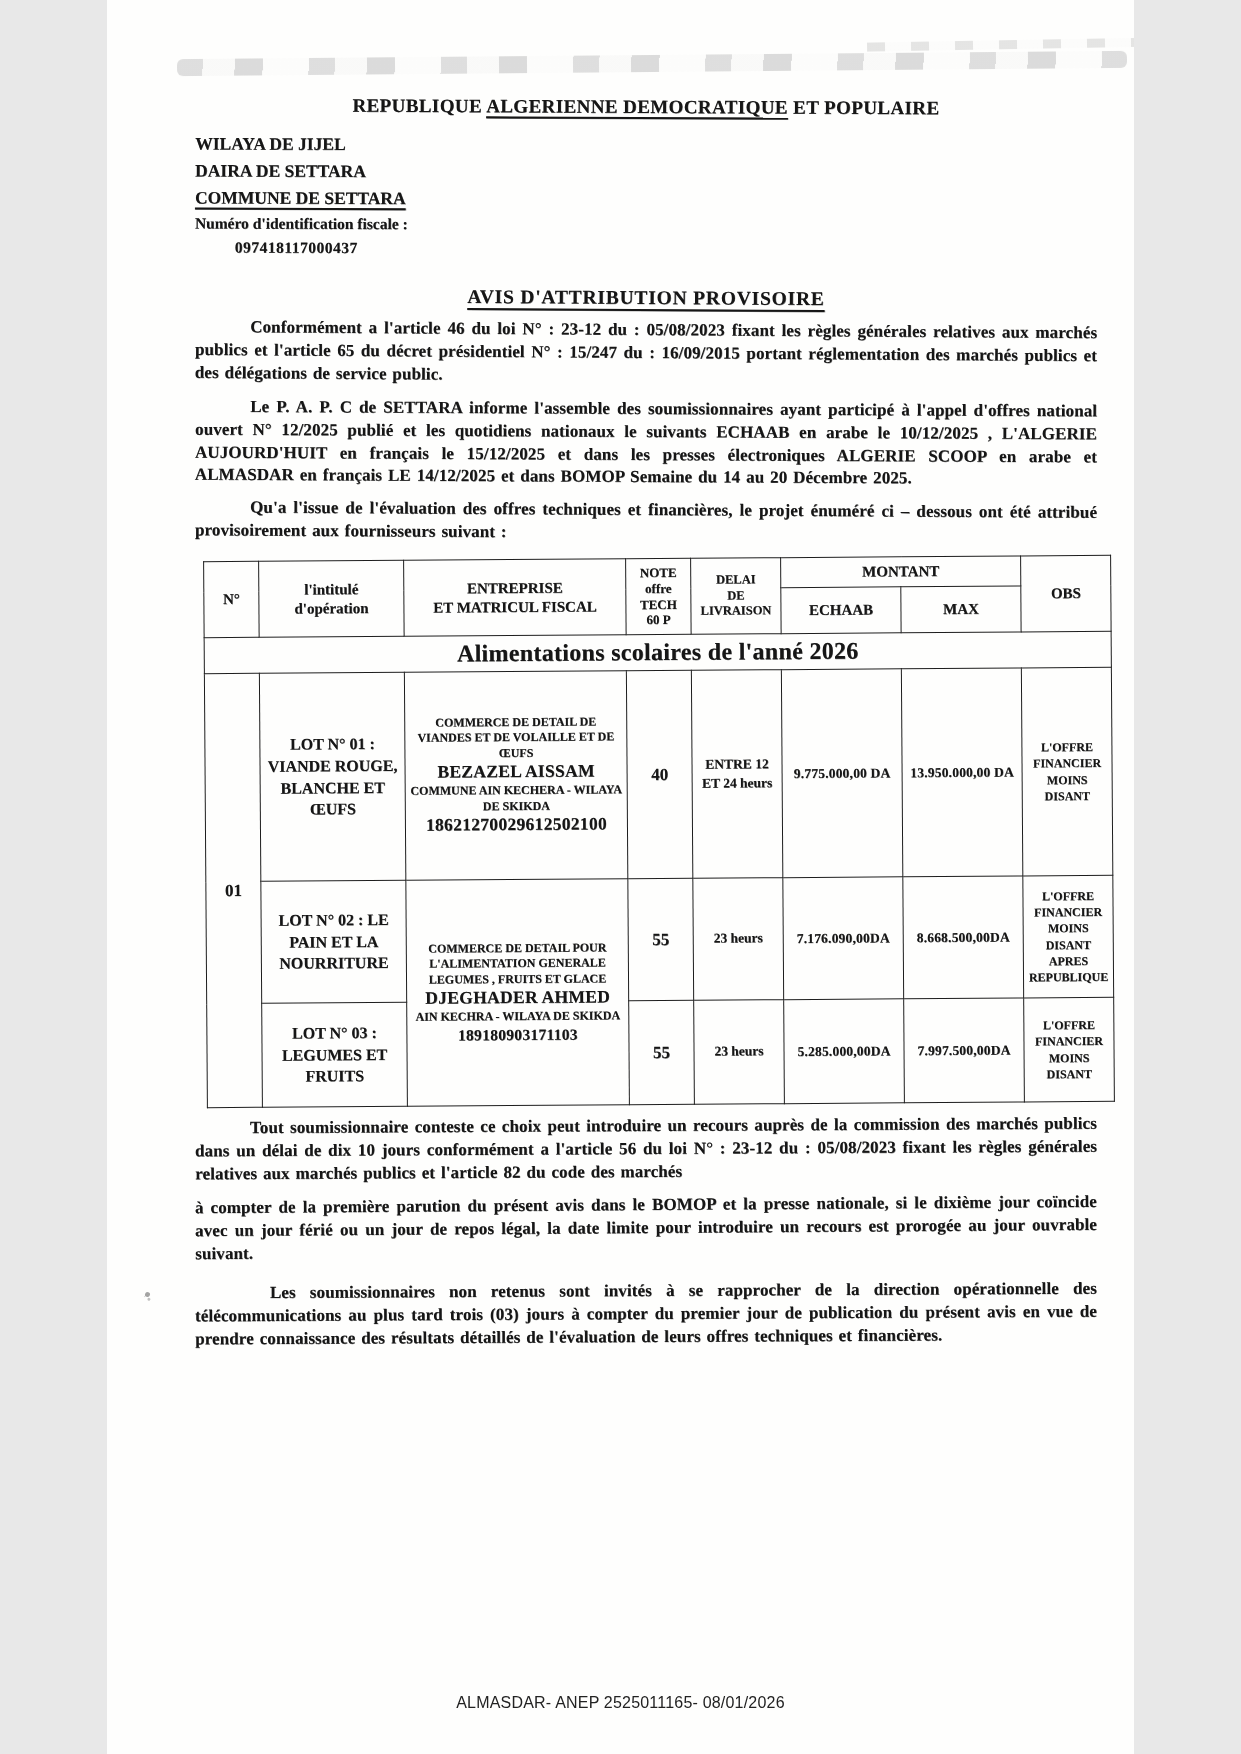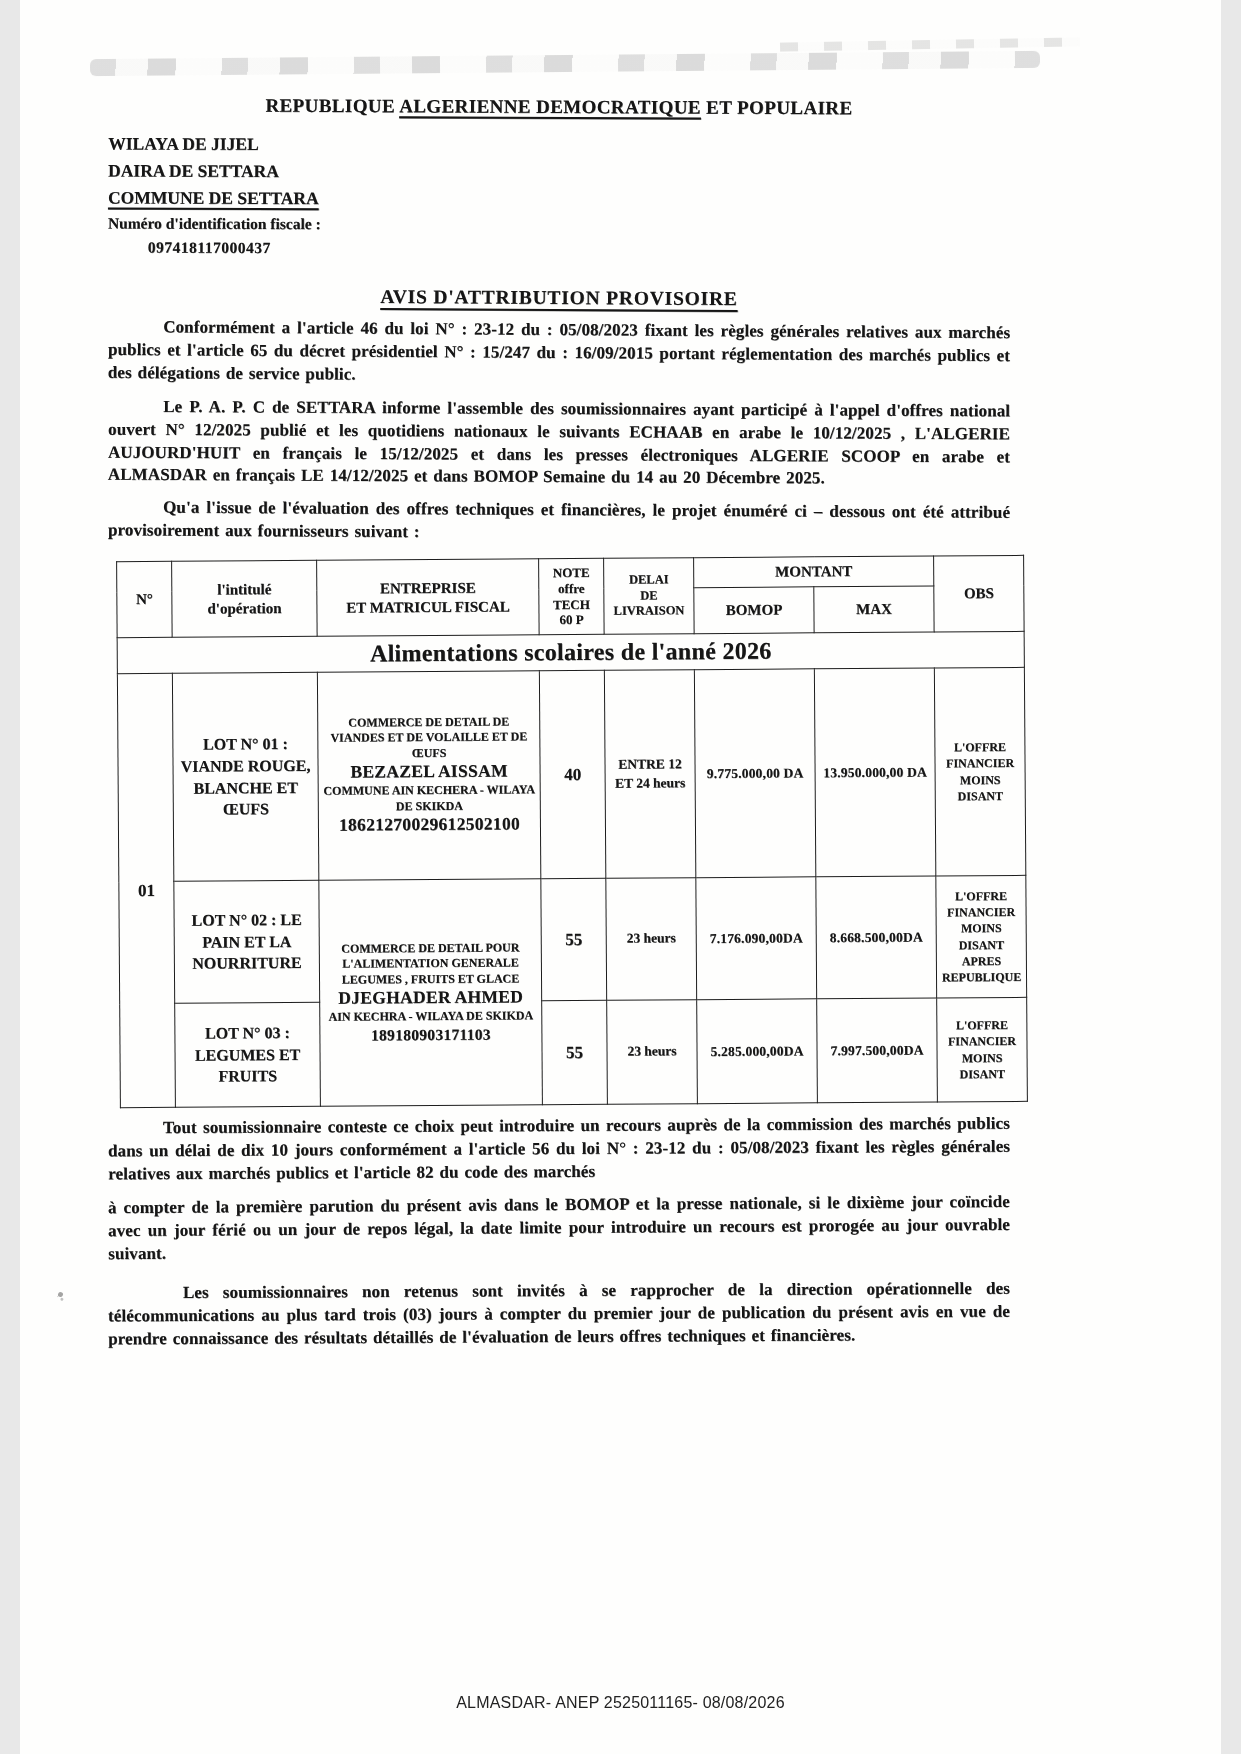--- a/index.html
+++ b/index.html
@@ -1,18 +1,18 @@
 <!DOCTYPE html>
 <html><head>
 <meta charset="utf-8">
 <style>
   html,body{margin:0;padding:0;background:#e8e8e8;}
   .page{
     position:relative;
-    width:1201px;height:1754px;
+    width:1027px;height:1754px;
     margin:0 auto;
     background:#fefefd;
     overflow:hidden;
     color:#161616;
     font-family:"Liberation Serif", serif;
     font-weight:bold;
   }
   .ink{ text-shadow:0.4px 0.4px 0.6px rgba(25,25,25,0.55); }
   .content{ position:absolute; left:88px; top:78px; width:902px; }
 
@@ -148,21 +148,21 @@
 offre
 TECH
 60 P</th>
         <th rowspan="2" class="h-small pre">DELAI
 DE
 LIVRAISON</th>
         <th colspan="2" class="h-main">MONTANT</th>
         <th rowspan="2" class="h-main">OBS</th>
       </tr>
       <tr style="height:46px">
-        <th class="h-main">BOMOP</th>
+        <th class="h-main">ECHAAB</th>
         <th class="h-main">MAX</th>
       </tr>
 
       <tr style="height:36px">
         <td colspan="8" class="section-cell">Alimentations scolaires de l'anné 2026</td>
       </tr>
 
       <tr style="height:208px">
         <td rowspan="3" class="note-cell">01</td>
         <td class="lot-cell">LOT N° 01 : VIANDE ROUGE, BLANCHE ET ŒUFS</td>
@@ -204,14 +204,14 @@
       </tr>
     </tbody>
       </table>
 
     <p class="body-par ink ind55 tm1 after-table">Tout soumissionnaire conteste ce choix peut introduire un recours auprès de la commission des marchés publics dans un délai de dix 10 jours conformément a l'article 56 du loi N° : 23-12 du : 05/08/2023 fixant les règles générales relatives aux marchés publics et l'article 82 du code des marchés</p>
     <p class="body-par ink tm2">à compter de la première parution du présent avis dans le BOMOP et la presse nationale, si le dixième jour coïncide avec un jour férié ou un jour de repos légal, la date limite pour introduire un recours est prorogée au jour ouvrable suivant.</p>
     <p class="body-par ink ind75 tm1" style="margin-top:18px">Les soumissionnaires non retenus sont invités à se rapprocher de la direction opérationnelle des télécommunications au plus tard trois (03) jours à compter du premier jour de publication du présent avis en vue de prendre connaissance des résultats détaillés de l'évaluation de leurs offres techniques et financières.</p>
 
   </div>
 
-  <div class="footer">ALMASDAR- ANEP 2525011165- 08/08/2026</div>
+  <div class="footer">ALMASDAR- ANEP 2525011165- 08/01/2026</div>
 </div>
 
 </body></html>

